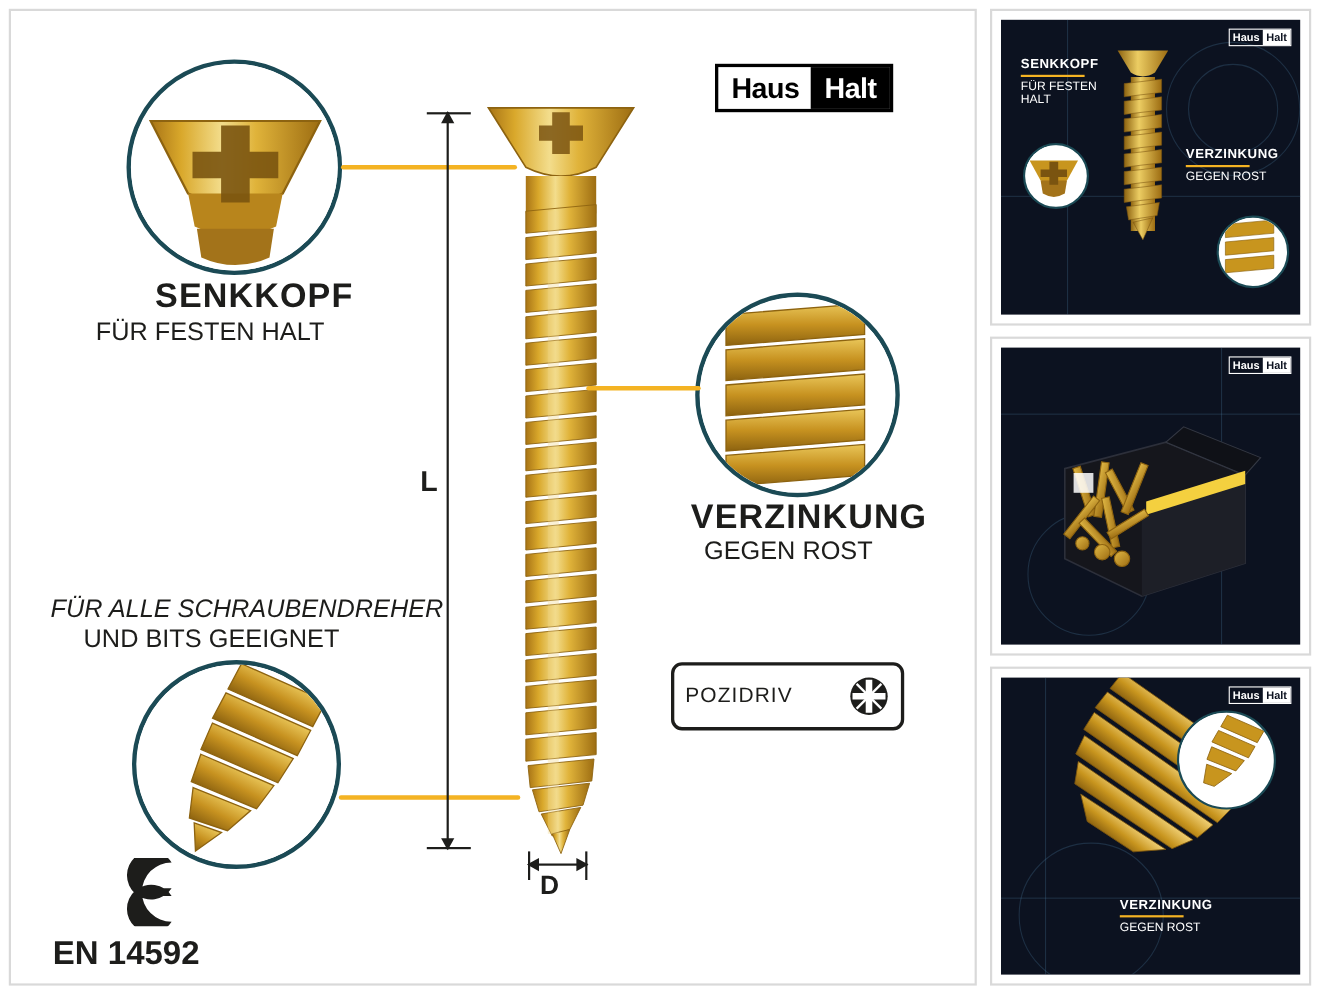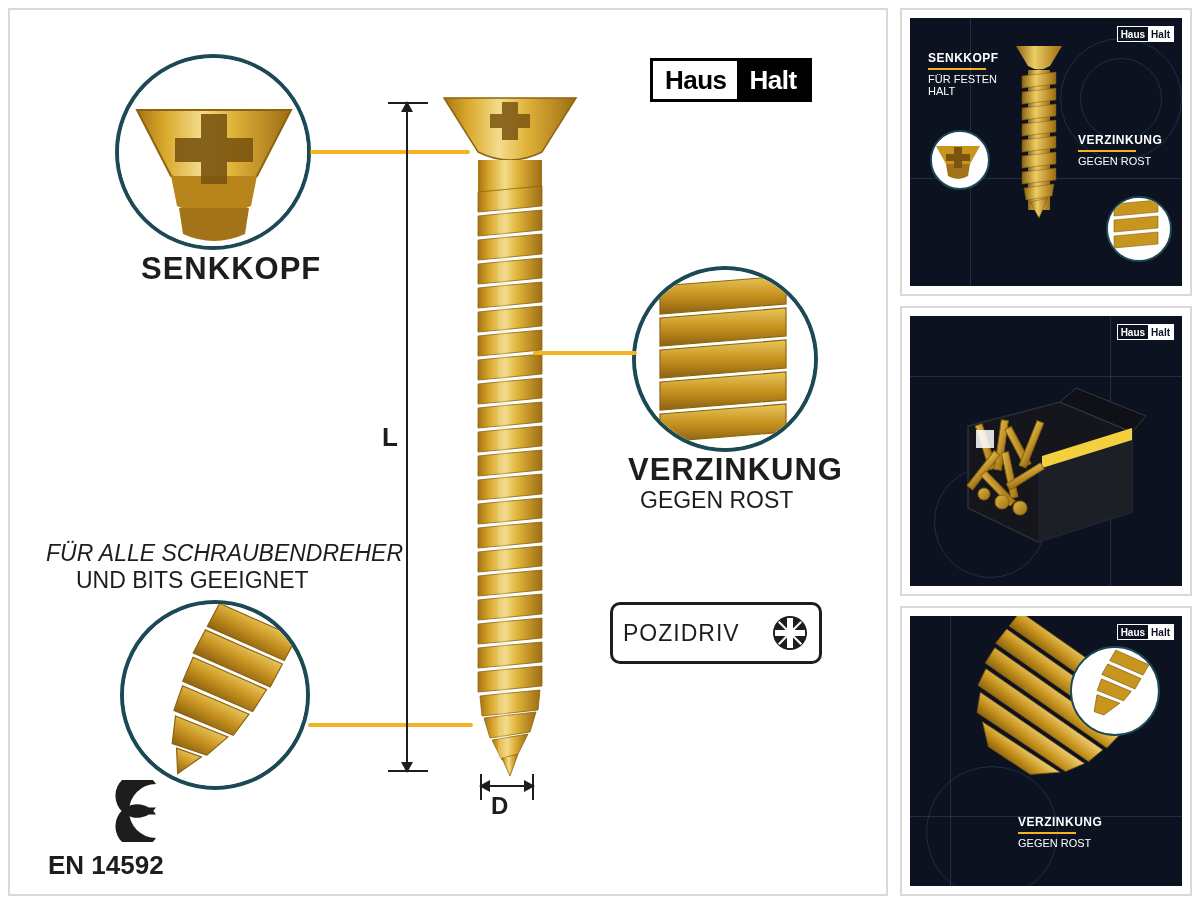--- a/index.html
+++ b/index.html
@@ -180,36 +180,36 @@
     padding: 4px 10px;
     font-size: 19px;
     color: #1d1d1b;
     height: 32px;
     box-sizing: border-box;
   }
   .spec-row:last-child { border-bottom: none; }
   .spec-row.head {
     height: 56px;
     justify-content: space-between;
-    font-size: 23px;
+    font-size: 19px;
     letter-spacing: 1px;
     align-items: center;
   }
   .pz-icon { width: 38px; height: 38px; }
 
   
   .ce-mark {
     position: absolute;
     left: 42px; top: 770px;
     width: 120px; height: 62px;
   }
   .en-label {
     position: absolute;
     left: 38px; top: 840px;
-    font-size: 26px; font-weight: bold; color: #1d1d1b;
+    font-size: 30px; font-weight: bold; color: #1d1d1b;
   }
 
   
   .thumb-panel {
     position: absolute;
     left: 900px;
     width: 292px;
     border: 2px solid #d9d9d9;
     box-sizing: border-box;
     background: #fff;
@@ -370,20 +370,21 @@
           </g>
         </g>
       </svg>
     </div>
 
     <div class="leader ld-head"></div>
     <div class="leader ld-thread"></div>
     <div class="leader ld-tip"></div>
 
     <div class="callout-title t-senkkopf">SENKKOPF</div>
+    <div class="callout-sub s-senkkopf">FÜR FESTEN HALT</div>
 
     <div class="callout-title t-verzinkung">VERZINKUNG</div>
     <div class="callout-sub s-verzinkung">GEGEN ROST</div>
 
     <div class="callout-sub s-pozidriv1">FÜR ALLE SCHRAUBENDREHER</div>
     <div class="callout-sub s-pozidriv2">UND BITS GEEIGNET</div>
 
     <div class="dim-l-tick-top"></div>
     <div class="dim-l-tick-bot"></div>
     <div class="dim-l"></div>

